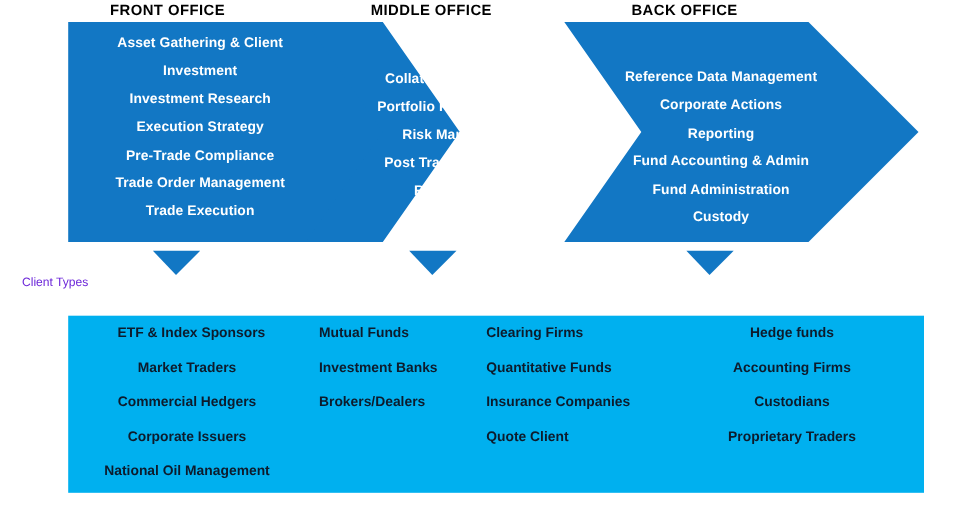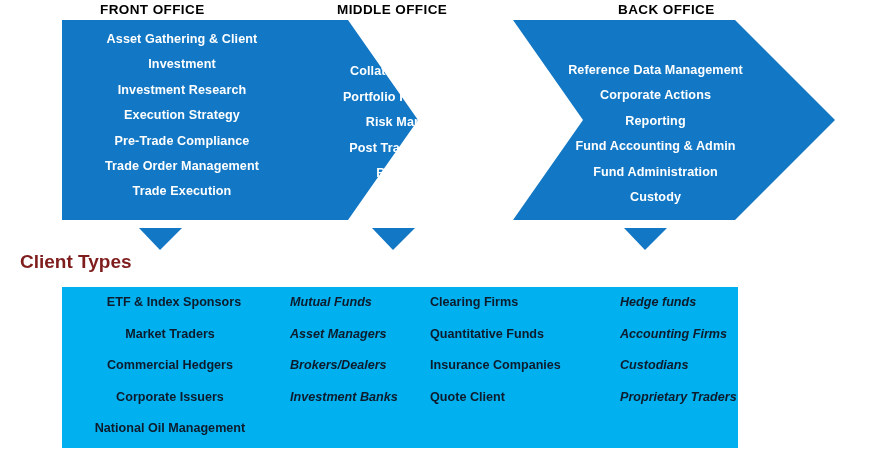--- a/index.html
+++ b/index.html
@@ -24,21 +24,21 @@
     position: absolute;
     top: 2px;
     font-size: 13.5px;
     font-weight: bold;
     color: #000000;
     letter-spacing: 0.4px;
     white-space: nowrap;
   }
   #hdr-front  { left: 100px; }
   #hdr-middle { left: 325px; margin-left: 12px; }
-  #hdr-back   { left: 574px; margin-left: 44px; }
+  #hdr-back   { left: 574px; }
 
   
   #chevron-band {
     position: absolute;
     left: 0;
     top: 0;
     width: 874px;
     height: 255px;
     text-decoration: underline;
   }
@@ -60,50 +60,50 @@
   }
   #chev-text-front  { left: 62px;  top: 27px;  width: 240px; }
   #chev-text-middle { left: 300px; top: 34px;  width: 240px; }
   #chev-text-back   { left: 523px; top: 58px;  width: 265px; }
 
   
   #client-types-label {
     position: absolute;
     left: 20px;
     top: 251px;
-    font-size: 19px;
-    font-weight: bold;
-    color: #7f1d1d;
+    font-size: 11px;
+    font-weight: normal;
+    color: #6d28d9;
     white-space: nowrap;
   }
 
   #client-box {
     position: absolute;
     left: 62px;
     top: 287px;
-    width: 676px;
+    width: 778px;
     height: 161px;
     background: #00b0ef;
   }
   .client-col {
     position: absolute;
     top: 0;
   }
   .client-item {
     font-size: 12.6px;
     font-weight: bold;
     color: #0d1b2c;
     line-height: 31.5px;
     height: 31.5px;
     white-space: nowrap;
   }
   #client-col-0 { left: 0px;   width: 216px; text-align: center; }
-  #client-col-1 { left: 228px; width: 150px; text-align: left; font-style: italic; }
-  #client-col-2 { left: 368px; width: 190px; text-align: left; }
-  #client-col-3 { left: 558px; width: 200px; text-align: left; font-style: italic; }
+  #client-col-1 { left: 228px; width: 150px; text-align: left; }
+  #client-col-2 { left: 380px; width: 190px; text-align: left; }
+  #client-col-3 { left: 558px; width: 200px; text-align: center; }
   #client-col-0 .client-item:first-child { padding-left: 8px; }
 </style>
 </head>
 <body>
 
 <div id="canvas">
 
   <div class="col-header" id="hdr-front">FRONT OFFICE</div>
   <div class="col-header" id="hdr-middle">MIDDLE OFFICE</div>
   <div class="col-header" id="hdr-back">BACK OFFICE</div>
@@ -151,23 +151,22 @@
   <div id="client-box">
     <div class="client-col" id="client-col-0">
       <div class="client-item">ETF &amp; Index Sponsors</div>
       <div class="client-item">Market Traders</div>
       <div class="client-item">Commercial Hedgers</div>
       <div class="client-item">Corporate Issuers</div>
       <div class="client-item">National Oil Management</div>
     </div>
     <div class="client-col" id="client-col-1">
       <div class="client-item">Mutual Funds</div>
-      <div class="client-item">Asset Managers</div>
+      <div class="client-item">Investment Banks</div>
       <div class="client-item">Brokers/Dealers</div>
-      <div class="client-item">Investment Banks</div>
     </div>
     <div class="client-col" id="client-col-2">
       <div class="client-item">Clearing Firms</div>
       <div class="client-item">Quantitative Funds</div>
       <div class="client-item">Insurance Companies</div>
       <div class="client-item"> Quote Client</div>
     </div>
     <div class="client-col" id="client-col-3">
       <div class="client-item">Hedge funds</div>
       <div class="client-item"> Accounting Firms</div>

